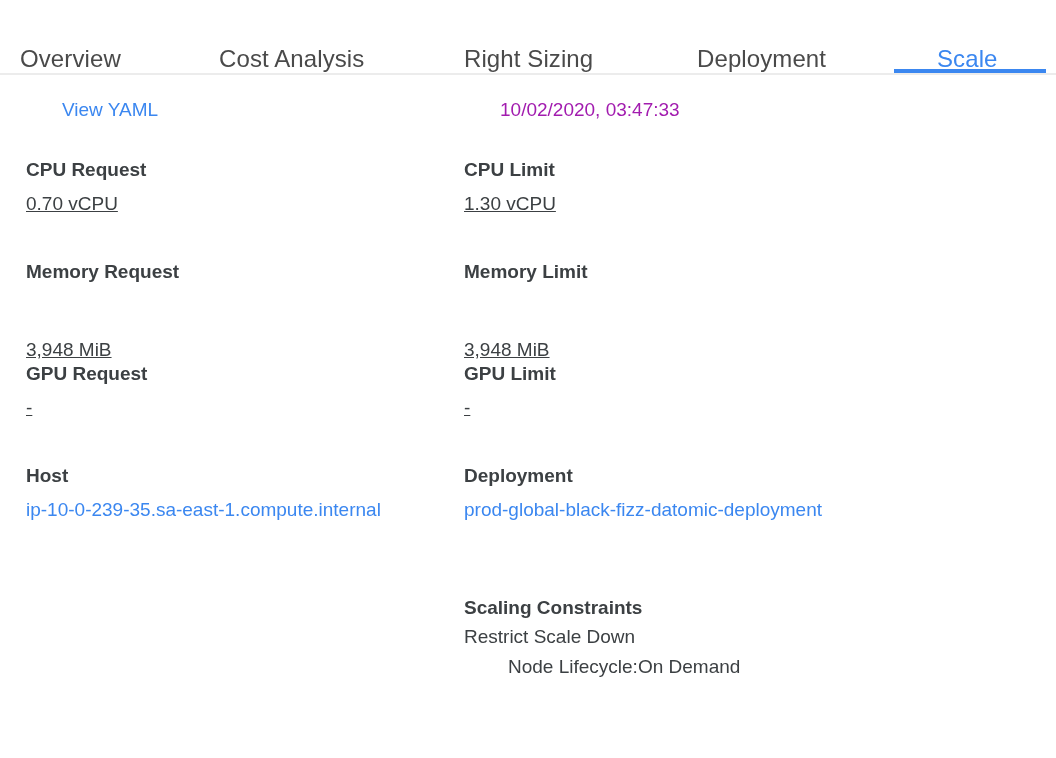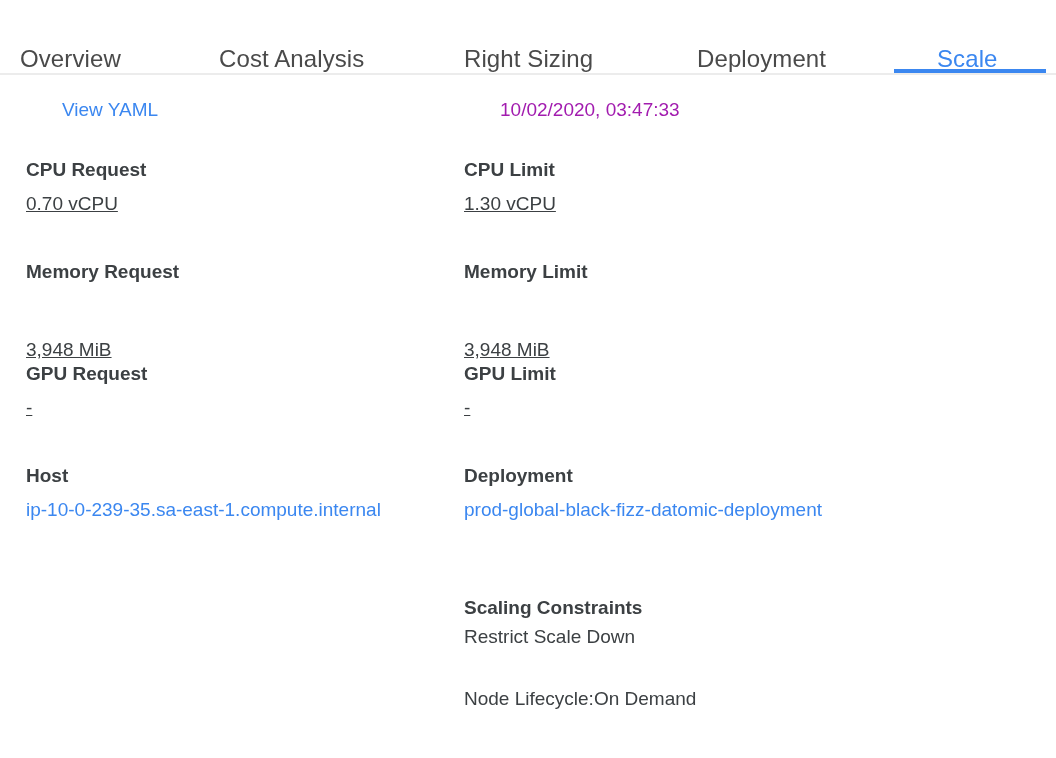--- a/index.html
+++ b/index.html
@@ -124,21 +124,21 @@
   .y-row1-lbl  { top: 83px; }
   .y-row1-val  { top: 112px; }
   .y-row2-lbl  { top: 185px; }
   .y-row2-val  { top: 214px; margin-top: 44px; }
   .y-row3-lbl  { top: 287px; }
   .y-row3-val  { top: 316px; }
   .y-row4-lbl  { top: 389px; }
   .y-row4-val  { top: 418px; }
   .y-row5-lbl  { top: 521px; }
   .y-row5-val1 { top: 550px; }
-  .y-row5-val2 { top: 612px; }
+  .y-row5-val2 { top: 580px; margin-left: 44px; }
 </style>
 </head>
 <body>
 
 <div class="tabbar">
   <button class="tab tab-0">
     <span>Overview</span>
   </button>
   <button class="tab tab-1">
     <span>Cost Analysis</span>

